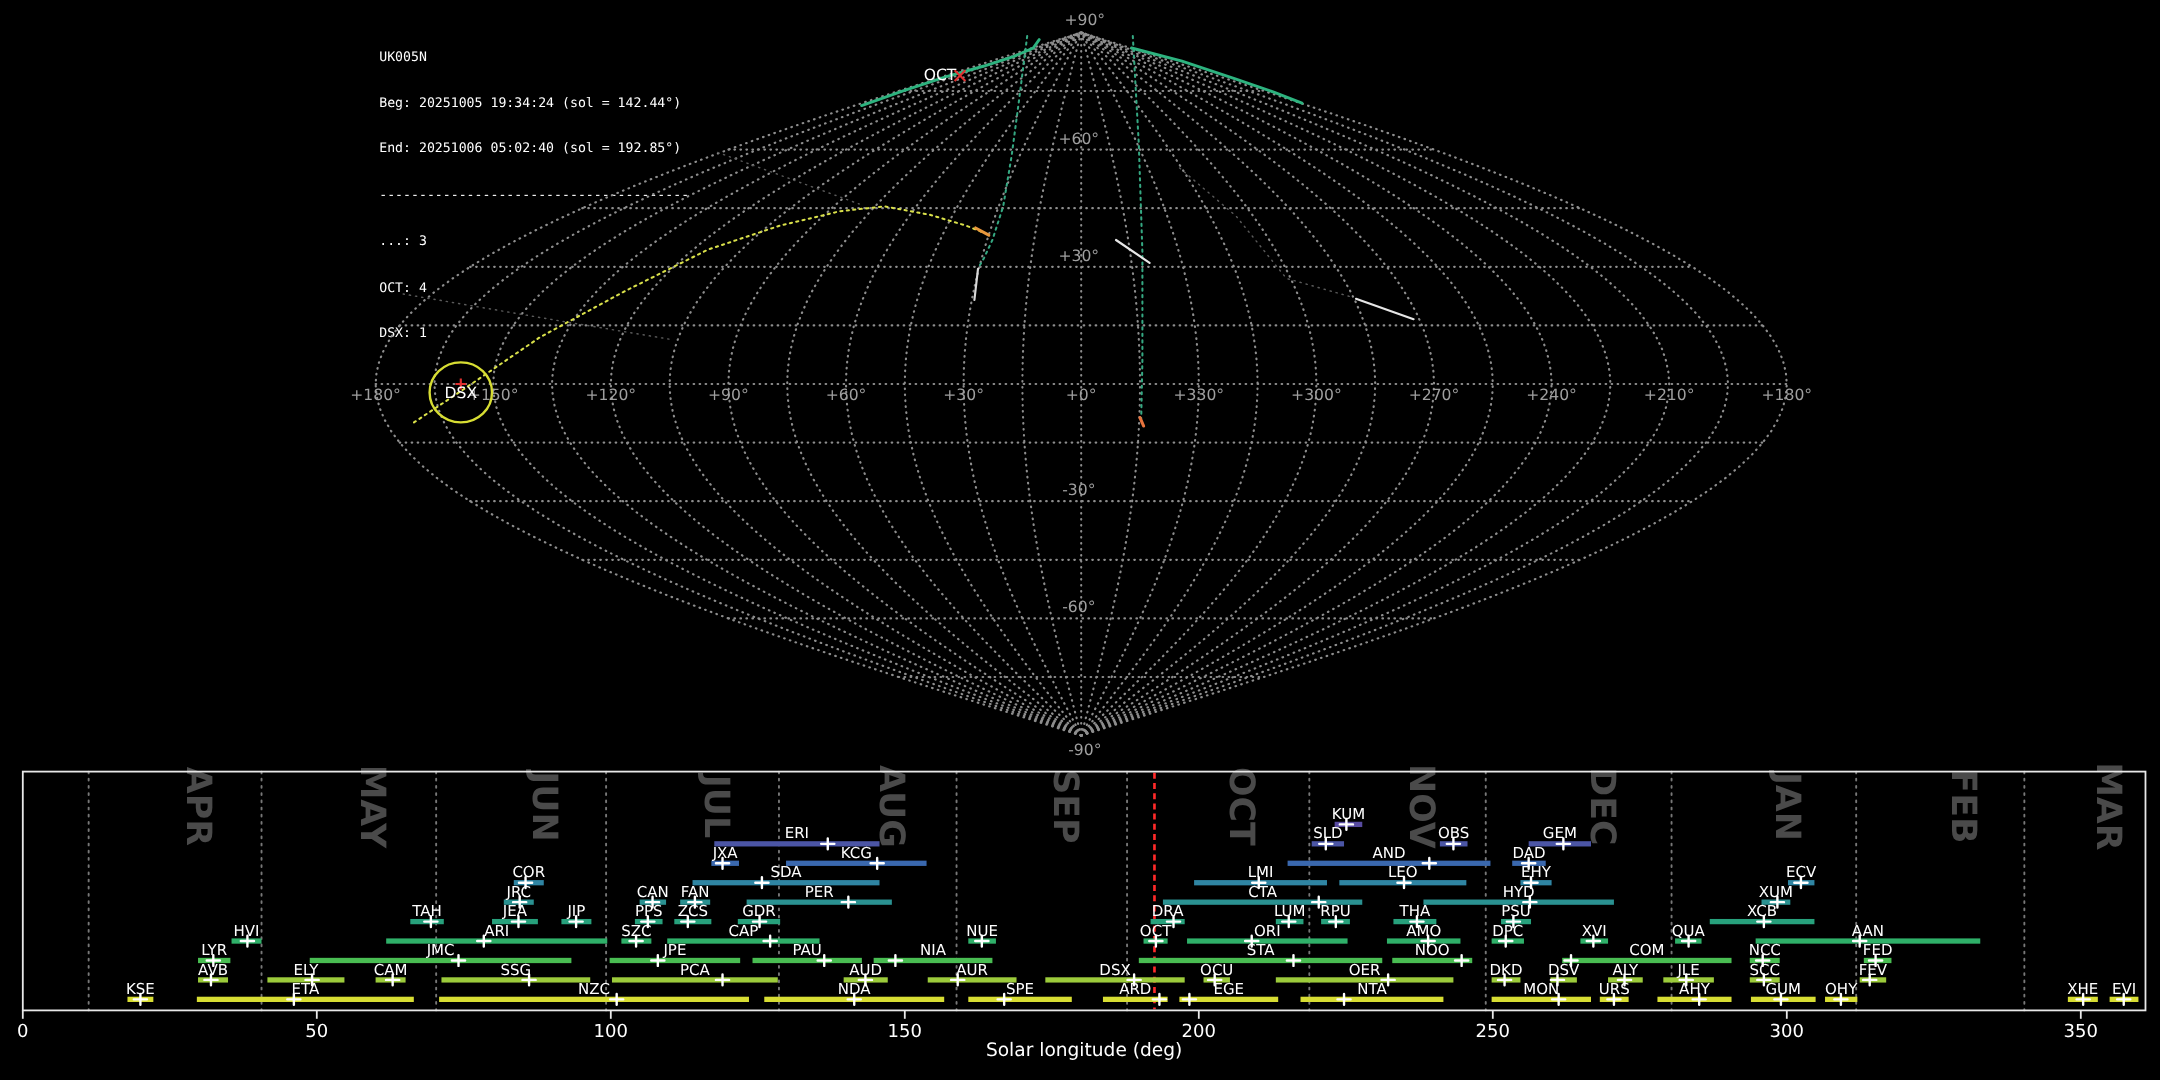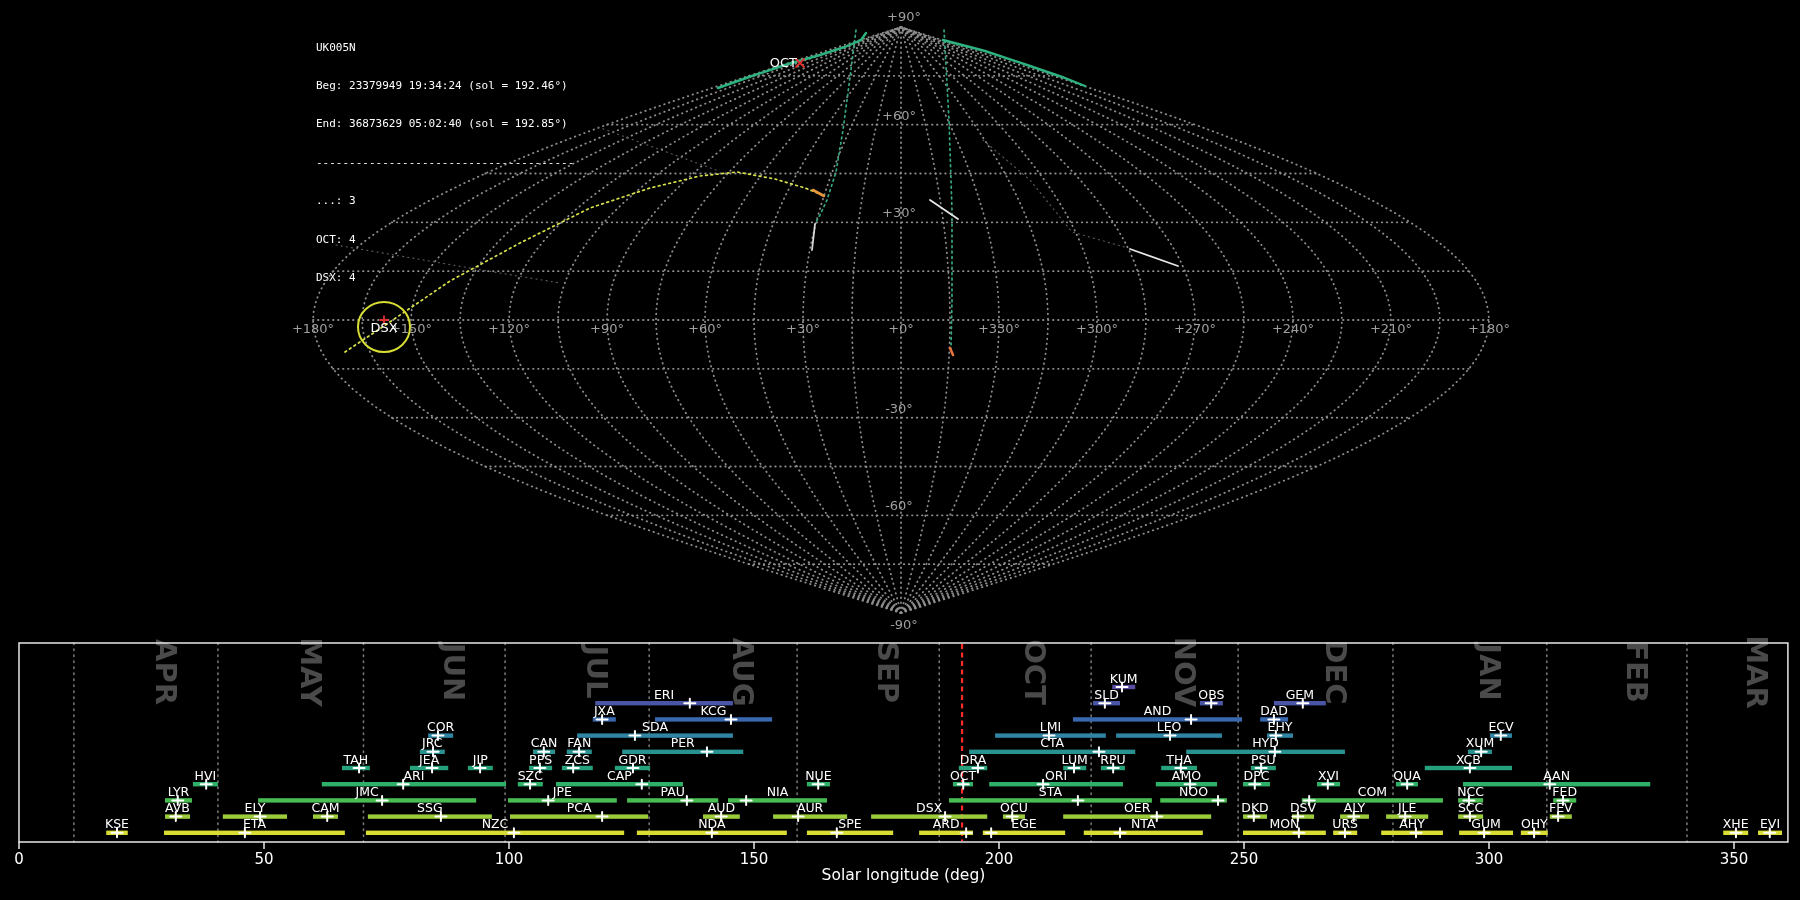--- a/index.html
+++ b/index.html
@@ -10,26 +10,26 @@
        font-size:11px;line-height:12.8px;white-space:pre;}
   svg{position:absolute;left:0;top:0;}
   text{font-family:"DejaVu Sans","Liberation Sans",sans-serif;}
 </style>
 </head>
 <body>
 
 <div class="screen">
   <div class="hdr">
     <div>UK005N</div>
-    <div>Beg: 23379949 19:34:24 (sol = 192.46°)</div>
-    <div>End: 36873629 05:02:40 (sol = 192.85°)</div>
+    <div>Beg: 20251005 19:34:24 (sol = 142.44°)</div>
+    <div>End: 20251006 05:02:40 (sol = 192.85°)</div>
     <div>---------------------------------------</div>
     <div>...: 3</div>
     <div>OCT: 4</div>
-    <div>DSX: 4</div>
+    <div>DSX: 1</div>
   </div>
 
   <svg id="scene" width="1800" height="900" viewBox="0 0 1800 900">
     <g id="sky-map">
         <g>
           <path d="M901,613 L870.2264577291489,603.2333333333333 L839.5372635986198,593.4666666666667 L809.0165345563443,583.7 L778.7479257991574,573.9333333333334 L748.8144014797178,564.1666666666667 L719.298007307531,554.4 L690.2796456673634,544.6333333333333 L661.8388538714295,534.8666666666667 L634.0535861531464,525.1 L607,515.3333333333333 L580.752247411164,505.56666666666666 L555.3822716520258,495.79999999999995 L530.9596100626956,486.0333333333333 L507.55120346099136,476.26666666666665 L485.22121266231005,466.5 L464.0308426192922,456.73333333333335 L444.0381746633011,446.9666666666667 L425.2980073075309,437.2 L407.86170604809064,427.43333333333334 L391.77706257475006,417.66666666666663 L377.08816377723963,407.9 L363.83527090615064,398.1333333333333 L352.05470921964536,388.3666666666667 L341.7787684184498,378.6 L333.03561414202784,368.8333333333333 L325.8492107685222,359.06666666666666 L320.23925573005897,349.3 L316.22112552345527,339.5333333333333 L313.80583356431055,329.76666666666665 L313,320 L313.80583356431055,310.23333333333335 L316.22112552345527,300.4666666666667 L320.23925573005897,290.7 L325.8492107685222,280.93333333333334 L333.03561414202784,271.1666666666667 L341.7787684184498,261.4 L352.05470921964536,251.63333333333333 L363.83527090615064,241.86666666666667 L377.08816377723963,232.10000000000002 L391.77706257475006,222.33333333333334 L407.86170604809064,212.56666666666666 L425.2980073075309,202.8 L444.0381746633011,193.03333333333333 L464.0308426192922,183.26666666666665 L485.22121266231005,173.5 L507.55120346099136,163.73333333333335 L530.9596100626956,153.96666666666667 L555.3822716520258,144.20000000000002 L580.752247411164,134.43333333333334 L607,124.66666666666669 L634.0535861531464,114.9 L661.8388538714295,105.13333333333335 L690.2796456673634,95.36666666666665 L719.298007307531,85.6 L748.8144014797178,75.83333333333331 L778.7479257991574,66.06666666666666 L809.0165345563443,56.30000000000001 L839.5372635986198,46.5333333333333 L870.2264577291489,36.76666666666665 L901,27" fill="none" stroke="#8d8d8d" stroke-width="1.8" stroke-dasharray="0.5 4.5" stroke-linecap="round"></path>
           <path d="M901,613 L872.7909195850532,603.2333333333333 L844.6591582987348,593.4666666666667 L816.6818233433155,583.7 L788.9355986492277,573.9333333333334 L761.4965346897413,564.1666666666667 L734.4398400319033,554.4 L707.8396751950831,544.6333333333333 L681.7689493821437,534.8666666666667 L656.2991206403842,525.1 L631.5,515.3333333333333 L607.4395601269005,505.56666666666666 L584.183749014357,495.79999999999995 L561.7963092241375,486.0333333333333 L540.3386031725754,476.26666666666665 L519.8694449404509,466.5 L500.4449390676845,456.73333333333335 L482.11832677469266,446.9666666666667 L464.9398400319033,437.2 L448.95656387741644,427.43333333333334 L434.21230736018754,417.66666666666663 L420.7474834624697,407.9 L408.59899833063815,398.1333333333333 L397.8001501180083,388.3666666666667 L388.3805377169123,378.6 L380.3659796301922,368.8333333333333 L373.7784432044788,359.06666666666666 L368.6359844192208,349.3 L364.95269839650075,339.5333333333333 L362.7386807672847,329.76666666666665 L362,320 L362.7386807672847,310.23333333333335 L364.95269839650075,300.4666666666667 L368.6359844192208,290.7 L373.7784432044788,280.93333333333334 L380.3659796301922,271.1666666666667 L388.3805377169123,261.4 L397.8001501180083,251.63333333333333 L408.59899833063815,241.86666666666667 L420.7474834624697,232.10000000000002 L434.21230736018754,222.33333333333334 L448.95656387741644,212.56666666666666 L464.9398400319033,202.8 L482.11832677469266,193.03333333333333 L500.4449390676845,183.26666666666665 L519.8694449404509,173.5 L540.3386031725754,163.73333333333335 L561.7963092241375,153.96666666666667 L584.183749014357,144.20000000000002 L607.4395601269005,134.43333333333334 L631.5,124.66666666666669 L656.2991206403842,114.9 L681.7689493821437,105.13333333333335 L707.8396751950831,95.36666666666665 L734.4398400319033,85.6 L761.4965346897413,75.83333333333331 L788.9355986492277,66.06666666666666 L816.6818233433155,56.30000000000001 L844.6591582987348,46.5333333333333 L872.7909195850532,36.76666666666665 L901,27" fill="none" stroke="#8d8d8d" stroke-width="1.8" stroke-dasharray="0.5 4.5" stroke-linecap="round"></path>
           <path d="M901,613 L875.3553814409574,603.2333333333333 L849.7810529988498,593.4666666666667 L824.3471121302869,583.7 L799.1232714992979,573.9333333333334 L774.1786678997648,564.1666666666667 L749.5816727562758,554.4 L725.3997047228029,544.6333333333333 L701.699044892858,534.8666666666667 L678.544655127622,525.1 L656,515.3333333333333 L634.1268728426367,505.56666666666666 L612.9852263766882,495.79999999999995 L592.6330083855796,486.0333333333333 L573.1260028841594,476.26666666666665 L554.5176772185916,466.5 L536.8590355160768,456.73333333333335 L520.1984788860843,446.9666666666667 L504.58167275627574,437.2 L490.0514217067422,427.43333333333334 L476.647552145625,417.66666666666663 L464.40680314769975,407.9 L453.36272575512555,398.1333333333333 L443.54559101637113,388.3666666666667 L434.9823070153748,378.6 L427.69634511835653,368.8333333333333 L421.70767564043524,359.06666666666666 L417.0327131083825,349.3 L413.6842712695461,339.5333333333333 L411.6715279702588,329.76666666666665 L411,320 L411.6715279702588,310.23333333333335 L413.6842712695461,300.4666666666667 L417.0327131083825,290.7 L421.70767564043524,280.93333333333334 L427.69634511835653,271.1666666666667 L434.9823070153748,261.4 L443.54559101637113,251.63333333333333 L453.36272575512555,241.86666666666667 L464.40680314769975,232.10000000000002 L476.647552145625,222.33333333333334 L490.0514217067422,212.56666666666666 L504.58167275627574,202.8 L520.1984788860843,193.03333333333333 L536.8590355160768,183.26666666666665 L554.5176772185916,173.5 L573.1260028841594,163.73333333333335 L592.6330083855796,153.96666666666667 L612.9852263766882,144.20000000000002 L634.1268728426367,134.43333333333334 L656,124.66666666666669 L678.544655127622,114.9 L701.699044892858,105.13333333333335 L725.3997047228029,95.36666666666665 L749.5816727562758,85.6 L774.1786678997648,75.83333333333331 L799.1232714992979,66.06666666666666 L824.3471121302869,56.30000000000001 L849.7810529988498,46.5333333333333 L875.3553814409574,36.76666666666665 L901,27" fill="none" stroke="#8d8d8d" stroke-width="1.8" stroke-dasharray="0.5 4.5" stroke-linecap="round"></path>
           <path d="M901,613 L877.9198432968617,603.2333333333333 L854.9029476989648,593.4666666666667 L832.0124009172582,583.7 L809.3109443493681,573.9333333333334 L786.8608011097883,564.1666666666667 L764.7235054806482,554.4 L742.9597342505225,544.6333333333333 L721.6291404035721,534.8666666666667 L700.7901896148599,525.1 L680.5,515.3333333333333 L660.8141855583731,505.56666666666666 L641.7867037390193,495.79999999999995 L623.4697075470217,486.0333333333333 L605.9134025957435,476.26666666666665 L589.1659094967325,466.5 L573.2731319644691,456.73333333333335 L558.2786309974758,446.9666666666667 L544.2235054806481,437.2 L531.146279536068,427.43333333333334 L519.0827969310626,417.66666666666663 L508.06612283292975,407.9 L498.126453179613,398.1333333333333 L489.29103191473405,388.3666666666667 L481.5840763138373,378.6 L475.02671060652085,368.8333333333333 L469.6369080763917,359.06666666666666 L465.42944179754426,349.3 L462.4158441425915,339.5333333333333 L460.60437517323294,329.76666666666665 L460,320 L460.60437517323294,310.23333333333335 L462.4158441425915,300.4666666666667 L465.42944179754426,290.7 L469.6369080763917,280.93333333333334 L475.02671060652085,271.1666666666667 L481.5840763138373,261.4 L489.29103191473405,251.63333333333333 L498.126453179613,241.86666666666667 L508.06612283292975,232.10000000000002 L519.0827969310626,222.33333333333334 L531.146279536068,212.56666666666666 L544.2235054806481,202.8 L558.2786309974758,193.03333333333333 L573.2731319644691,183.26666666666665 L589.1659094967325,173.5 L605.9134025957435,163.73333333333335 L623.4697075470217,153.96666666666667 L641.7867037390193,144.20000000000002 L660.8141855583731,134.43333333333334 L680.5,124.66666666666669 L700.7901896148599,114.9 L721.6291404035721,105.13333333333335 L742.9597342505225,95.36666666666665 L764.7235054806482,85.6 L786.8608011097883,75.83333333333331 L809.3109443493681,66.06666666666666 L832.0124009172582,56.30000000000001 L854.9029476989648,46.5333333333333 L877.9198432968617,36.76666666666665 L901,27" fill="none" stroke="#8d8d8d" stroke-width="1.8" stroke-dasharray="0.5 4.5" stroke-linecap="round"></path>
           <path d="M901,613 L880.484305152766,603.2333333333333 L860.0248423990798,593.4666666666667 L839.6776897042295,583.7 L819.4986171994383,573.9333333333334 L799.5429343198118,564.1666666666667 L779.8653382050206,554.4 L760.5197637782422,544.6333333333333 L741.5592359142863,534.8666666666667 L723.0357241020977,525.1 L705,515.3333333333333 L687.5014982741094,505.56666666666666 L670.5881811013505,495.79999999999995 L654.3064067084637,486.0333333333333 L638.7008023073276,476.26666666666665 L623.8141417748734,466.5 L609.6872284128615,456.73333333333335 L596.3587831088673,446.9666666666667 L583.8653382050206,437.2 L572.2411373653938,427.43333333333334 L561.5180417165,417.66666666666663 L551.7254425181598,407.9 L542.8901806041005,398.1333333333333 L535.0364728130969,388.3666666666667 L528.1858456122998,378.6 L522.3570760946852,368.8333333333333 L517.5661405123482,359.06666666666666 L513.826170486706,349.3 L511.14741701563685,339.5333333333333 L509.53722237620707,329.76666666666665 L509,320 L509.53722237620707,310.23333333333335 L511.14741701563685,300.4666666666667 L513.826170486706,290.7 L517.5661405123482,280.93333333333334 L522.3570760946852,271.1666666666667 L528.1858456122998,261.4 L535.0364728130969,251.63333333333333 L542.8901806041005,241.86666666666667 L551.7254425181598,232.10000000000002 L561.5180417165,222.33333333333334 L572.2411373653938,212.56666666666666 L583.8653382050206,202.8 L596.3587831088673,193.03333333333333 L609.6872284128615,183.26666666666665 L623.8141417748734,173.5 L638.7008023073276,163.73333333333335 L654.3064067084637,153.96666666666667 L670.5881811013505,144.20000000000002 L687.5014982741094,134.43333333333334 L705,124.66666666666669 L723.0357241020977,114.9 L741.5592359142863,105.13333333333335 L760.5197637782422,95.36666666666665 L779.8653382050206,85.6 L799.5429343198118,75.83333333333331 L819.4986171994383,66.06666666666666 L839.6776897042295,56.30000000000001 L860.0248423990798,46.5333333333333 L880.484305152766,36.76666666666665 L901,27" fill="none" stroke="#8d8d8d" stroke-width="1.8" stroke-dasharray="0.5 4.5" stroke-linecap="round"></path>

